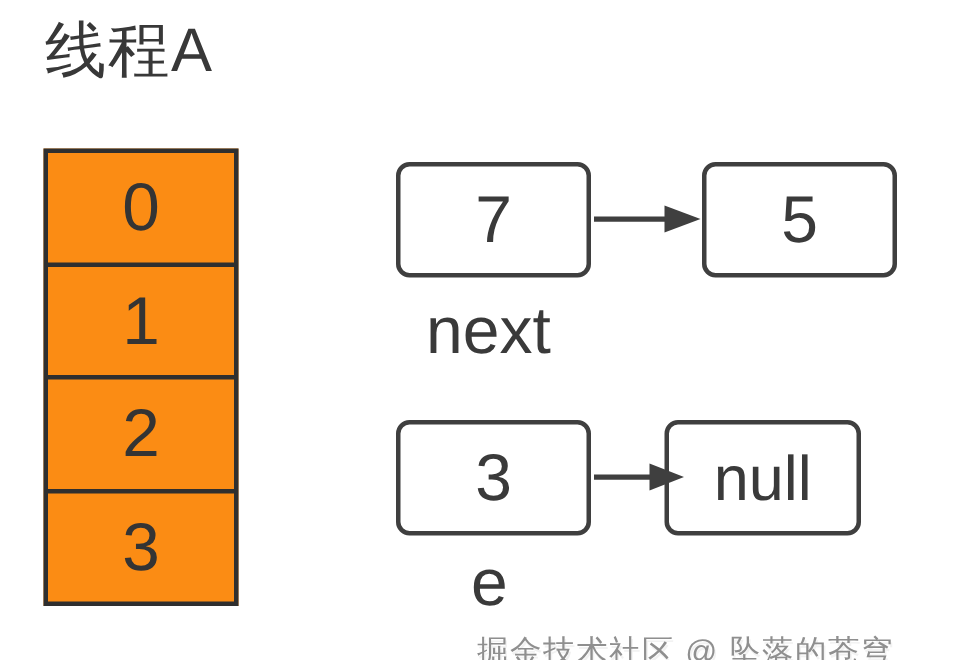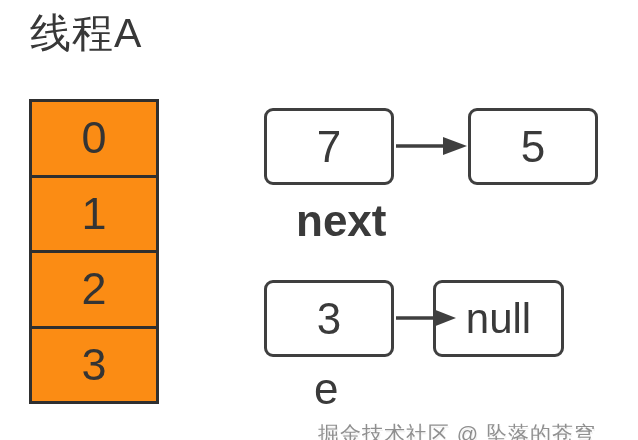--- a/index.html
+++ b/index.html
@@ -56,27 +56,27 @@
     background: #ffffff;
     display: flex;
     align-items: center;
     justify-content: center;
     font-size: 44px;
     color: #3a3a3a;
   }
   .node-7    { left: 264px; top: 108px; }
   .node-5    { left: 468px; top: 108px; }
   .node-3    { left: 264px; top: 280px; }
-  .node-null { left: 433px; top: 280px; width: 131px; font-size: 42px; }
+  .node-null { left: 443px; top: 280px; width: 131px; font-size: 42px; }
   .field-label {
     position: absolute;
     font-size: 44px;
     color: #3a3a3a;
   }
-  .label-next { left: 296px; top: 196px; font-weight: bold; }
+  .label-next { left: 284px; top: 196px; }
   .label-e    { left: 314px; top: 364px; }
   .arrows {
     position: absolute;
     left: 0; top: 0;
     width: 638px;
     height: 440px;
     pointer-events: none;
   }
   .watermark {
     position: absolute;

